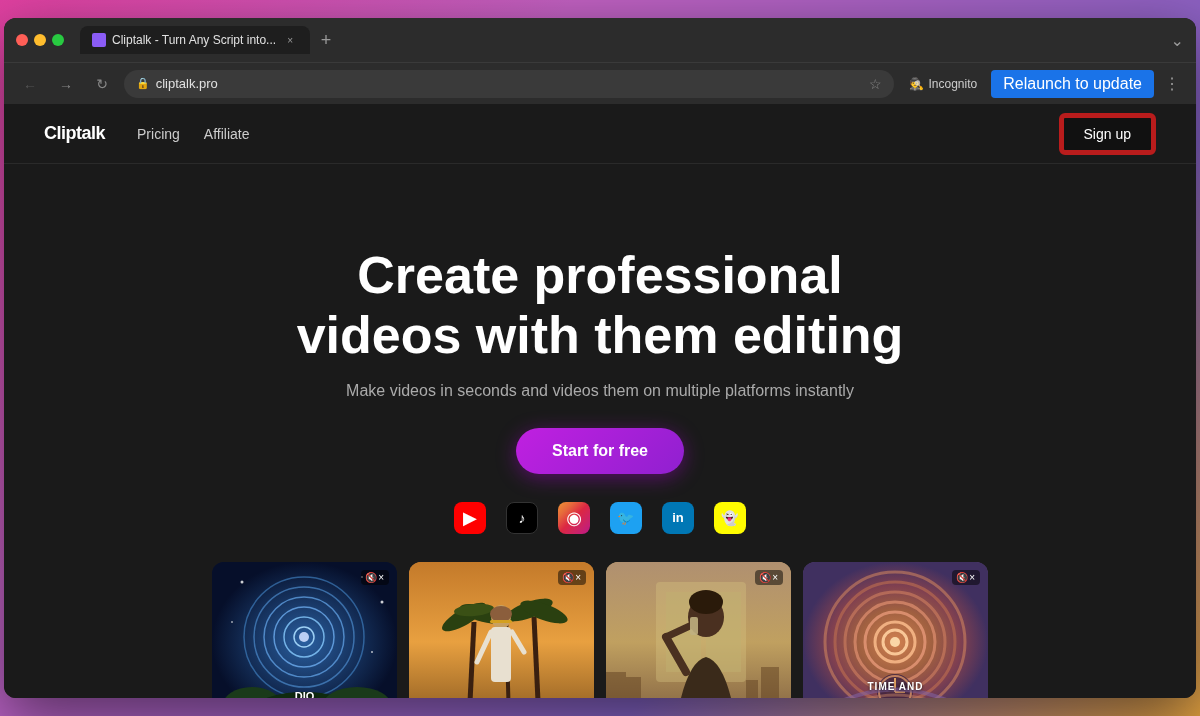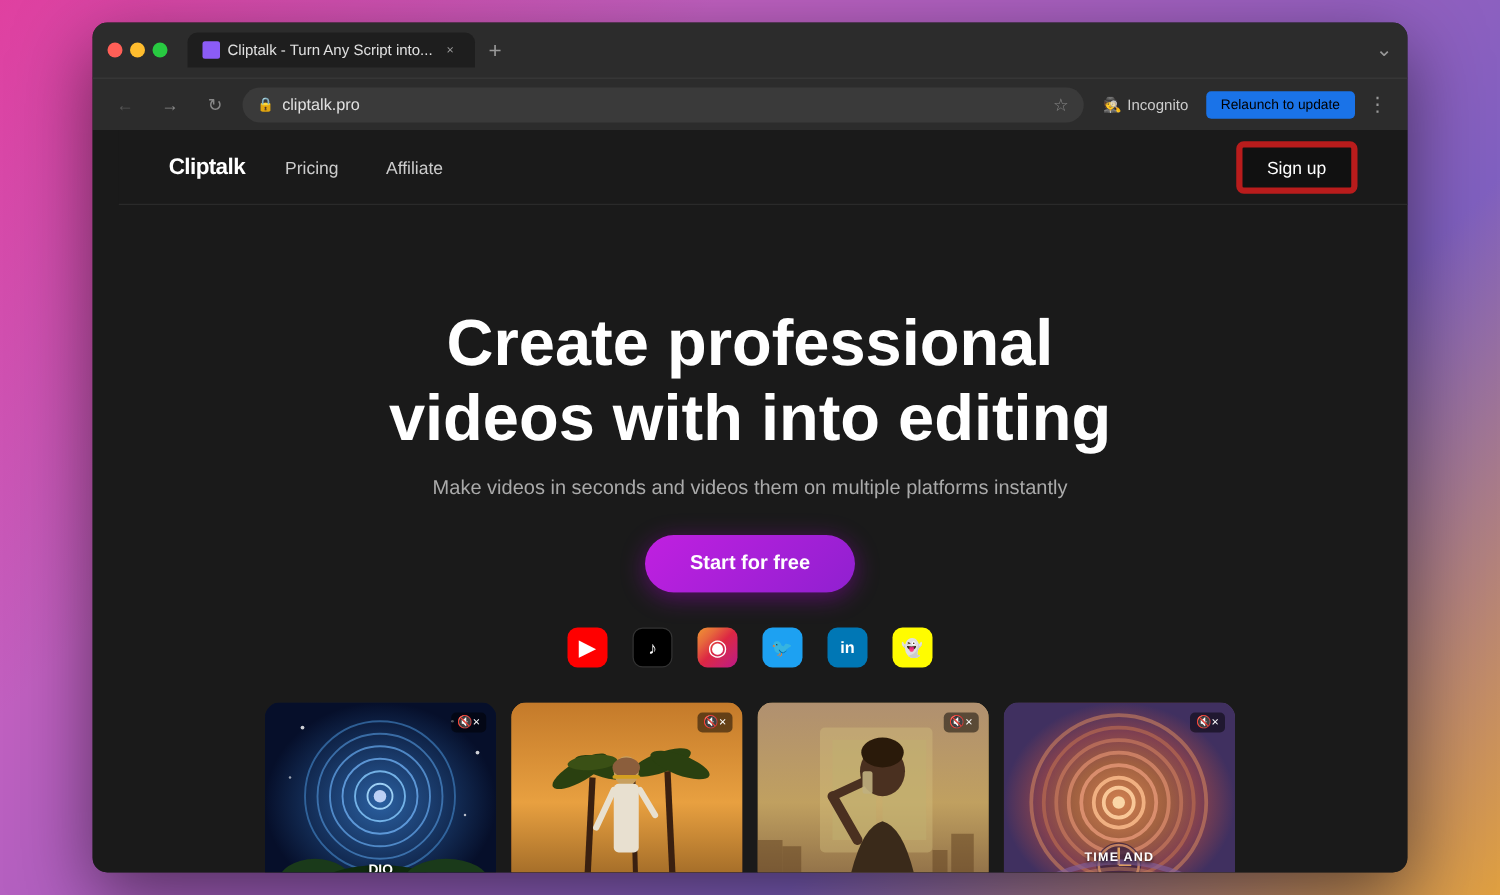--- a/index.html
+++ b/index.html
@@ -8,21 +8,21 @@
       height: 716px;
       overflow: hidden;
       background: linear-gradient(135deg, #e040a0 0%, #c060c0 30%, #8060c0 70%, #e0a040 100%);
       display: flex;
       align-items: center;
       justify-content: center;
       font-family: -apple-system, BlinkMacSystemFont, 'Segoe UI', sans-serif;
     }
 
     .browser-window {
-      width: 1052px;
+      width: 1192px;
       height: 680px;
       background: #1e1e1e;
       border-radius: 12px;
       overflow: hidden;
       display: flex;
       flex-direction: column;
       box-shadow: 0 20px 60px rgba(0,0,0,0.5);
     }
 
     
@@ -182,22 +182,22 @@
       gap: 4px;
       color: #ccc;
       font-size: 12px;
       padding: 4px 8px;
       border-radius: 4px;
       cursor: pointer;
     }
 
     .relaunch-btn {
       background: #1a73e8;
-      color: #000000;
-      font-size: 11px;
+      color: #ffffff;
+      font-size: 16px;
       font-weight: 500;
       padding: 5px 12px;
       border-radius: 4px;
       cursor: pointer;
       white-space: nowrap;
     }
 
     .three-dots {
       color: #999;
       font-size: 16px;
@@ -216,33 +216,32 @@
 
     
     .site-nav {
       background: #1a1a1a;
       height: 60px;
       display: flex;
       align-items: center;
       padding: 0 40px;
       border-bottom: 1px solid #2a2a2a;
       flex-shrink: 0;
-      margin-left: 21px;
     }
 
     .site-logo {
       color: white;
       font-size: 18px;
       font-weight: 700;
       letter-spacing: -0.5px;
     }
 
     .site-nav-links {
       display: flex;
-      gap: 38px;
+      gap: 24px;
       margin-left: 32px;
     }
 
     .site-nav-link {
       color: #ccc;
       font-size: 14px;
       text-decoration: none;
       cursor: pointer;
     }
 
@@ -457,21 +456,21 @@
         <a class="site-nav-link">Pricing</a>
         <a class="site-nav-link">Affiliate</a>
       </div>
       <div class="site-nav-spacer"></div>
       <button class="signup-btn">Sign up</button>
     </div>
 
     <div class="hero">
       <h1 class="hero-title">
         <span>Create professional</span><br>
-        <span>videos with into editing</span>
+        <span>videos with them editing</span>
       </h1>
       <p class="hero-subtitle">Make videos in seconds and videos them on multiple platforms instantly</p>
       <button class="cta-btn">Start for free</button>
 
       <div class="platform-icons">
         <div class="platform-icon pi-youtube">▶</div>
         <div class="platform-icon pi-tiktok" style="font-size:14px;">♪</div>
         <div class="platform-icon pi-instagram">◉</div>
         <div class="platform-icon pi-twitter" style="font-size:14px;">🐦</div>
         <div class="platform-icon pi-linkedin" style="font-size:13px;font-weight:bold;">in</div>

